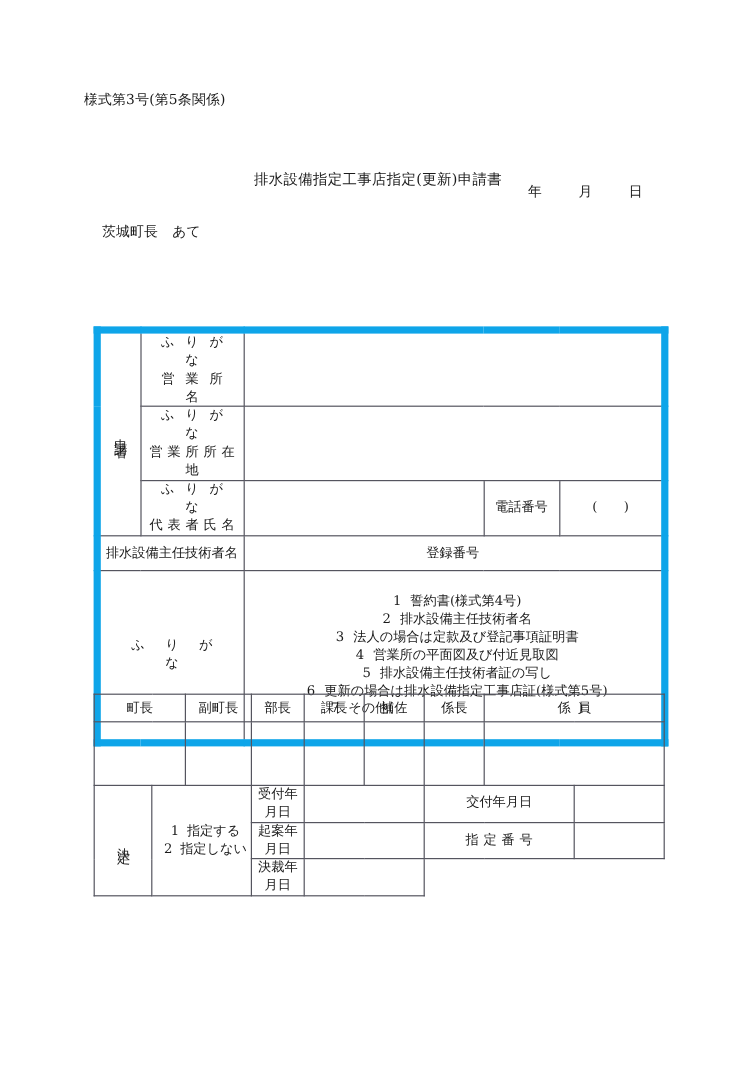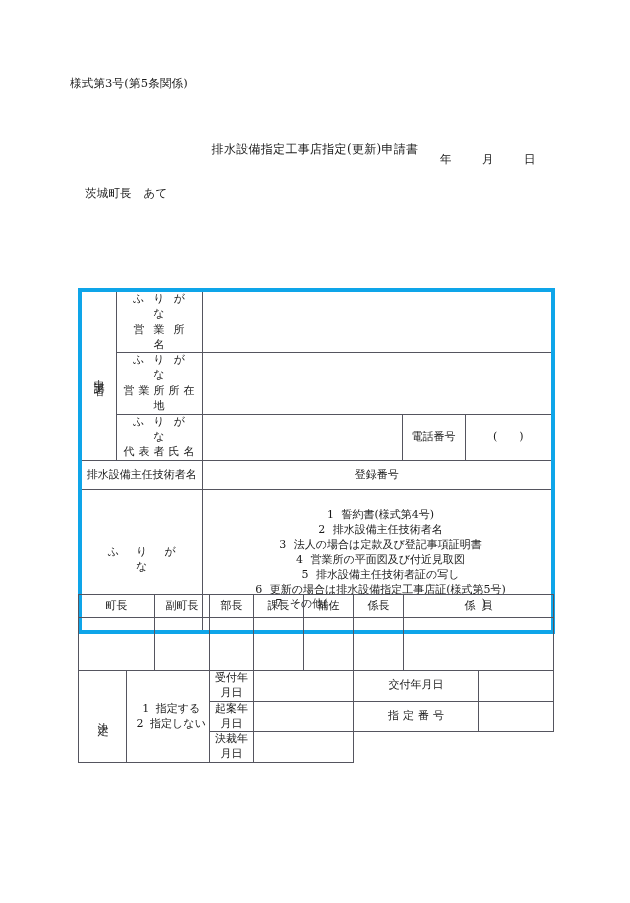--- a/index.html
+++ b/index.html
@@ -30,21 +30,21 @@
   .tbl td{
     border:1px solid #4a4a4a;
     font-size:11px;
     padding:0;
     vertical-align:middle;
     text-align:center;
     line-height:1.35;
   }
 
   
-  #main-table{left:78px;top:272px;width:475px;border:4px solid #0ea5e9;margin-top:16px;}
+  #main-table{left:78px;top:272px;width:475px;border:6px solid #0ea5e9;}
   #main-table td{border:1px solid #55555f;}
 
   .v-label{
     writing-mode:vertical-rl;
     text-orientation:upright;
     letter-spacing:3px;
     margin:0 auto;
     font-size:11px;
     line-height:1;
     display:inline-block;
@@ -61,21 +61,21 @@
     font-size:11px;
   }
   .attach-list .row{display:block;white-space:pre;}
   .attach-list .num{display:inline-block;width:22px;}
 
   .spread-attach{letter-spacing:17px;padding-left:17px;display:inline-block;}
   .spread-kakari{letter-spacing:6px;padding-left:6px;display:inline-block;}
   .spread-num{letter-spacing:4px;padding-left:4px;display:inline-block;}
 
   
-  #approval-table{left:78px;top:578px;width:475px;margin-top:16px;}
+  #approval-table{left:78px;top:578px;width:475px;}
   #approval-table td{border:1px solid #55555f;height:22px;}
   .sign-blank{height:52px !important;}
 
   .nb{border:0 !important;}
 
   .choice{
     text-align:left;
     padding-left:10px;
     line-height:26px;
     font-size:11px;

